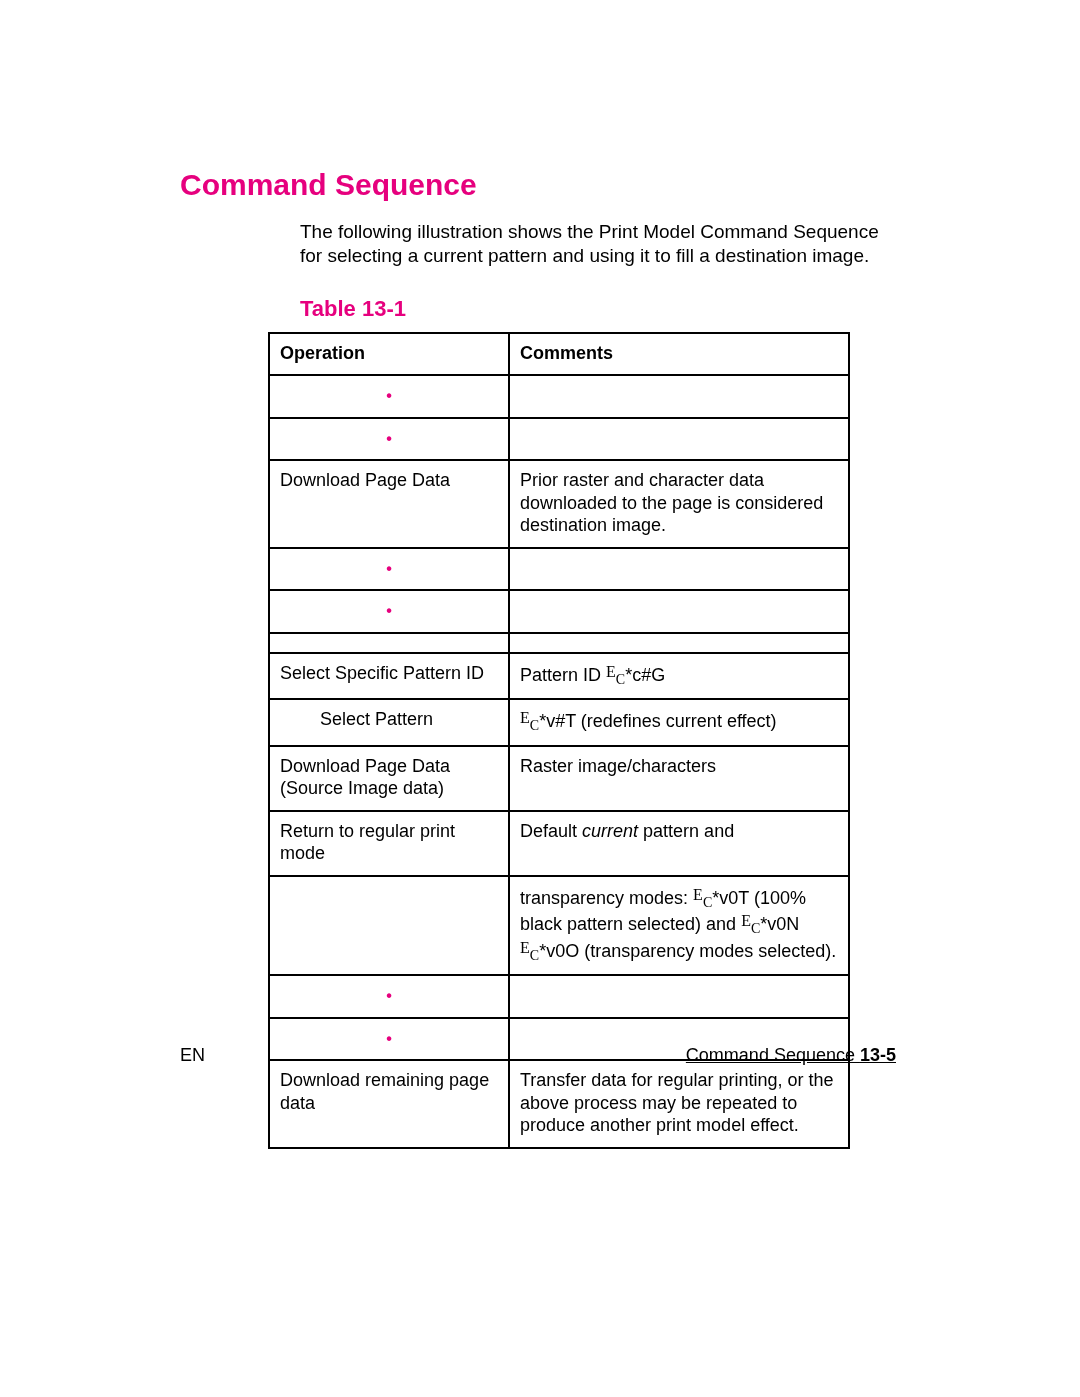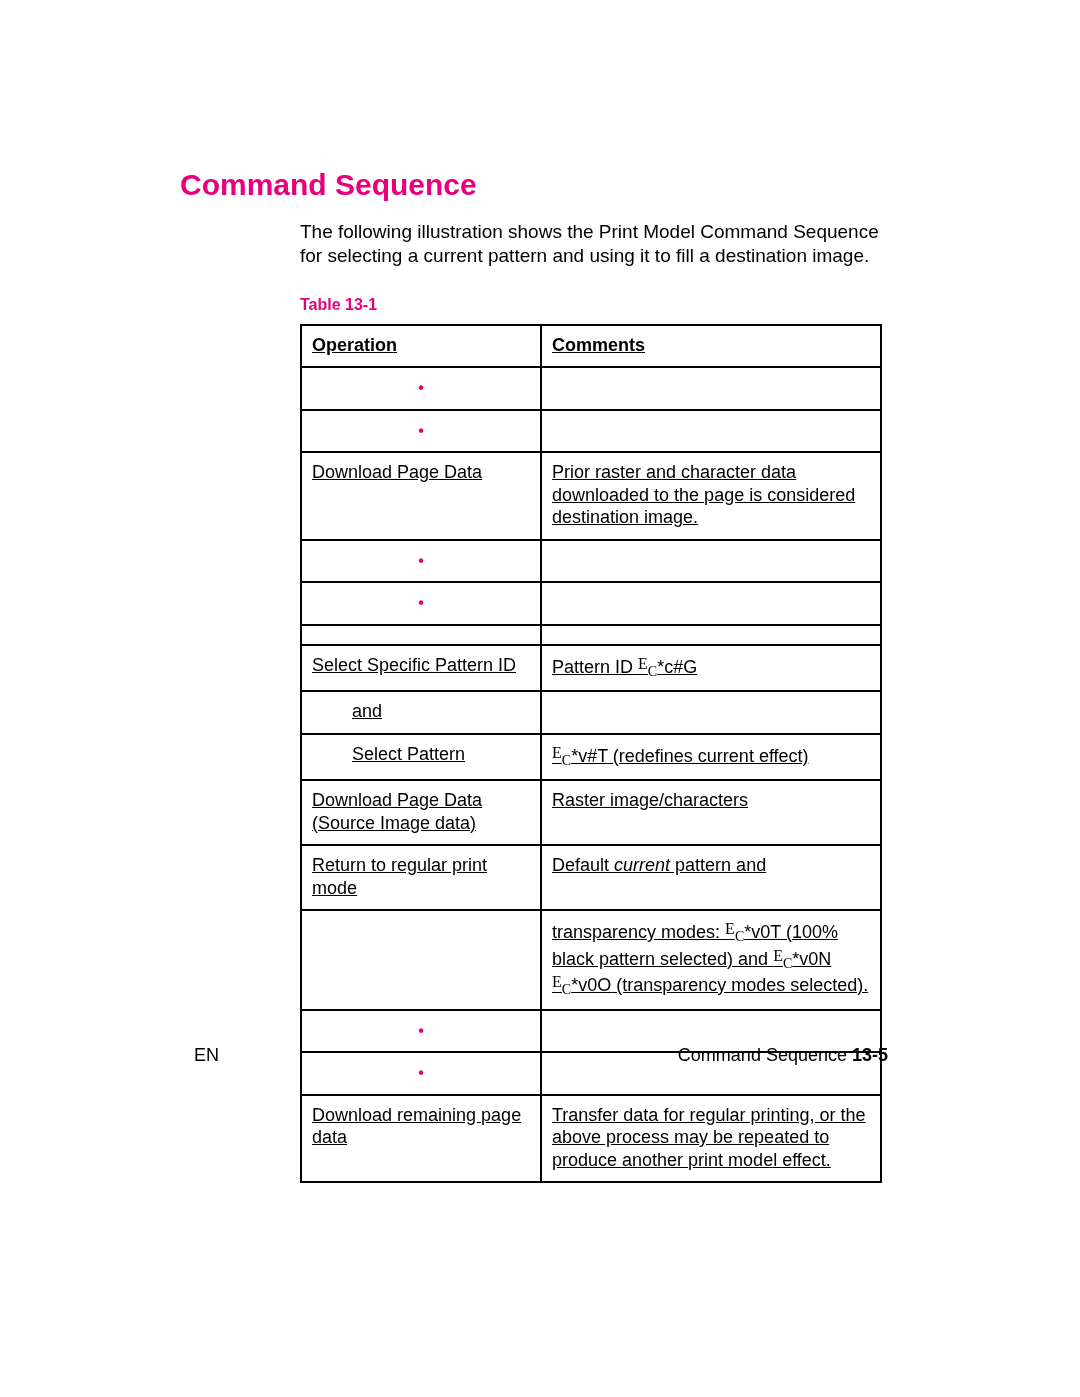--- a/index.html
+++ b/index.html
@@ -30,29 +30,28 @@
     margin-left: 120px;
     font-size: 19px;
     line-height: 1.25;
     margin-bottom: 28px;
     max-width: 620px;
   }
   .table-label {
     margin-left: 120px;
     color: #e6007e;
     font-weight: bold;
-    font-size: 16px;
+    font-size: 22px;
     margin-bottom: 10px;
   }
   table.cmd {
-    margin-left: 120px;
+    margin-left: 88px;
     border-collapse: collapse;
     width: 580px;
     table-layout: fixed;
-    text-decoration: underline;
   }
   table.cmd th, table.cmd td {
     border: 2px solid #000;
     font-size: 18px;
     line-height: 1.25;
     vertical-align: top;
     padding: 8px 10px 10px 10px;
   }
   table.cmd th {
     text-align: left;
@@ -92,25 +91,26 @@
   }
   .footer {
     position: absolute;
     bottom: 185px;
     left: 180px;
     right: 180px;
     font-size: 18px;
   }
   .footer-left {
     position: absolute;
-    left: 14px;
+    left: 0;
   }
   .footer-right {
     position: absolute;
-    right: 12px;
+    right: 4px;
+    text-decoration: underline;
   }
   .footer-right .pg {
     font-weight: bold;
   }
 </style>
 </head>
 <body>
 
 <div class="page">
 
@@ -157,26 +157,20 @@
         <td></td>
       </tr>
       <tr>
         <td>Select Specific Pattern ID</td>
         <td>
           <span>Pattern ID </span><span class="esc"><span class="esc-e">E</span><span class="esc-c">C</span><span>*c#G</span></span>
         </td>
       </tr>
       <tr>
         <td>
-            <div class="indent">and</div>
-          </td>
-        <td></td>
-      </tr>
-      <tr>
-        <td>
             <div class="indent">Select Pattern</div>
           </td>
         <td>
           <span class="esc"><span class="esc-e">E</span><span class="esc-c">C</span><span>*v#T</span></span><span> (redefines current effect)</span>
         </td>
       </tr>
       <tr>
         <td>
           <span>Download Page Data</span><br>
           <span>(Source Image data)</span>

